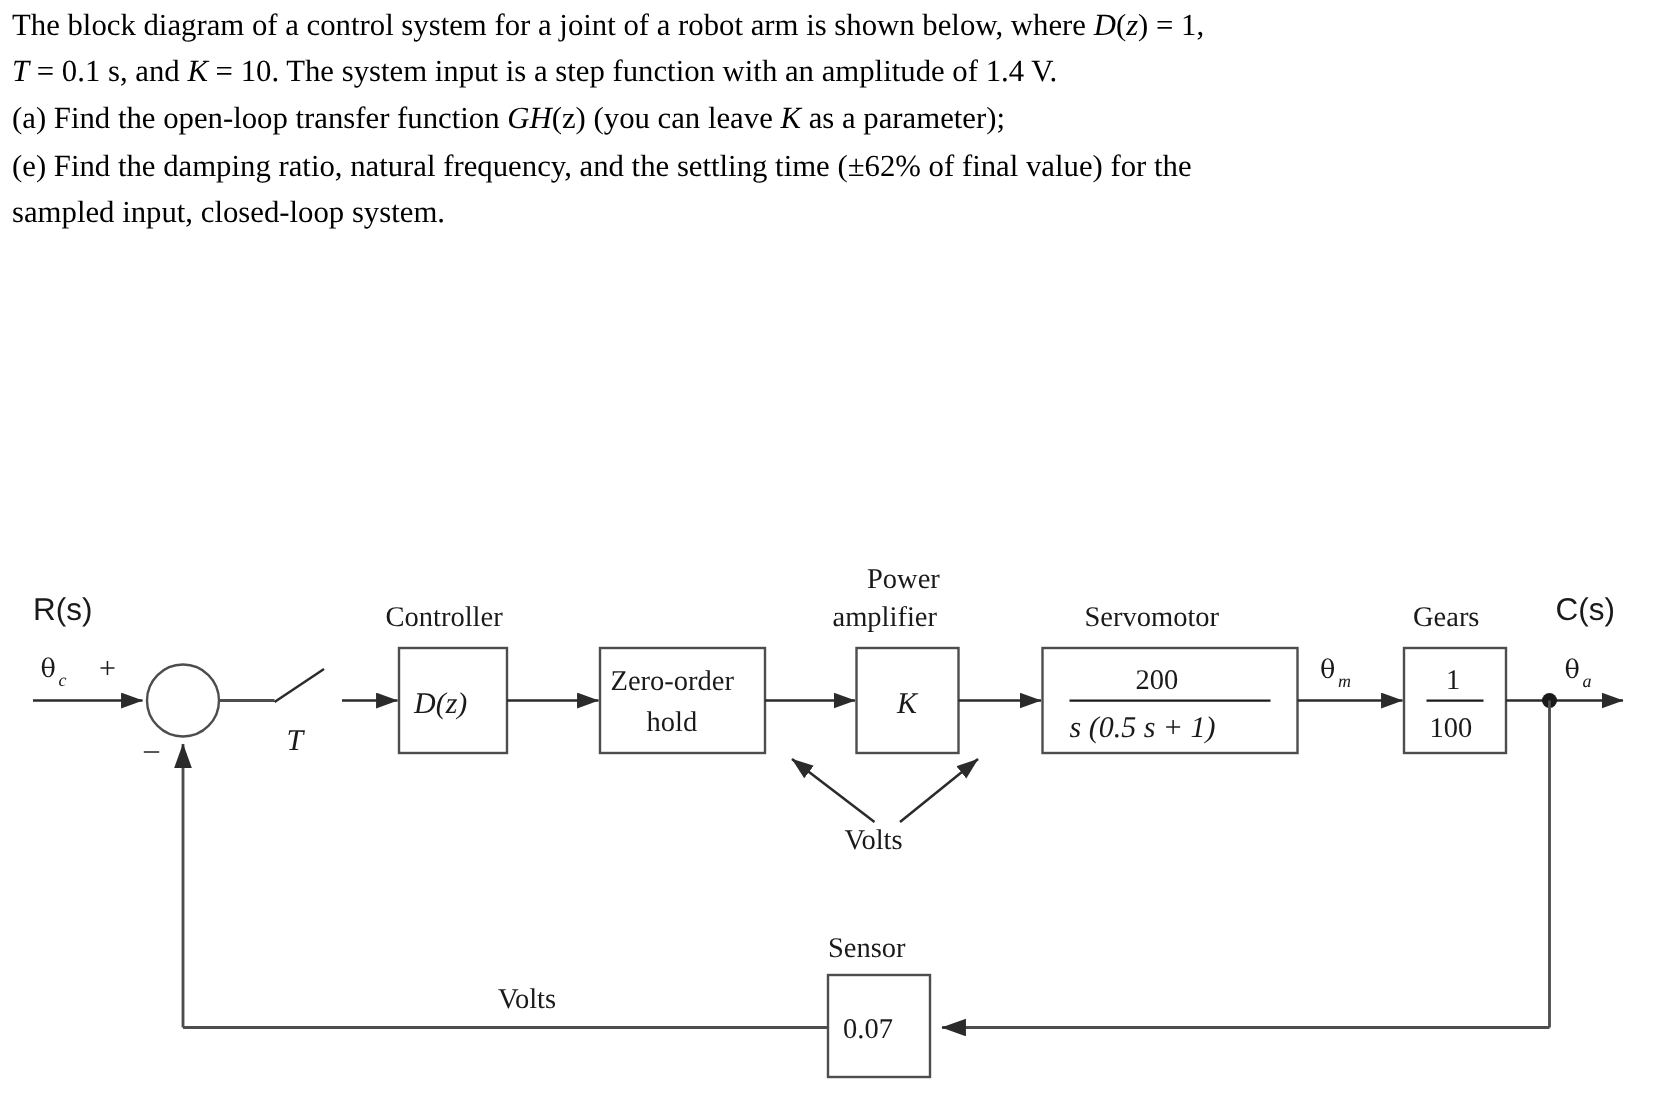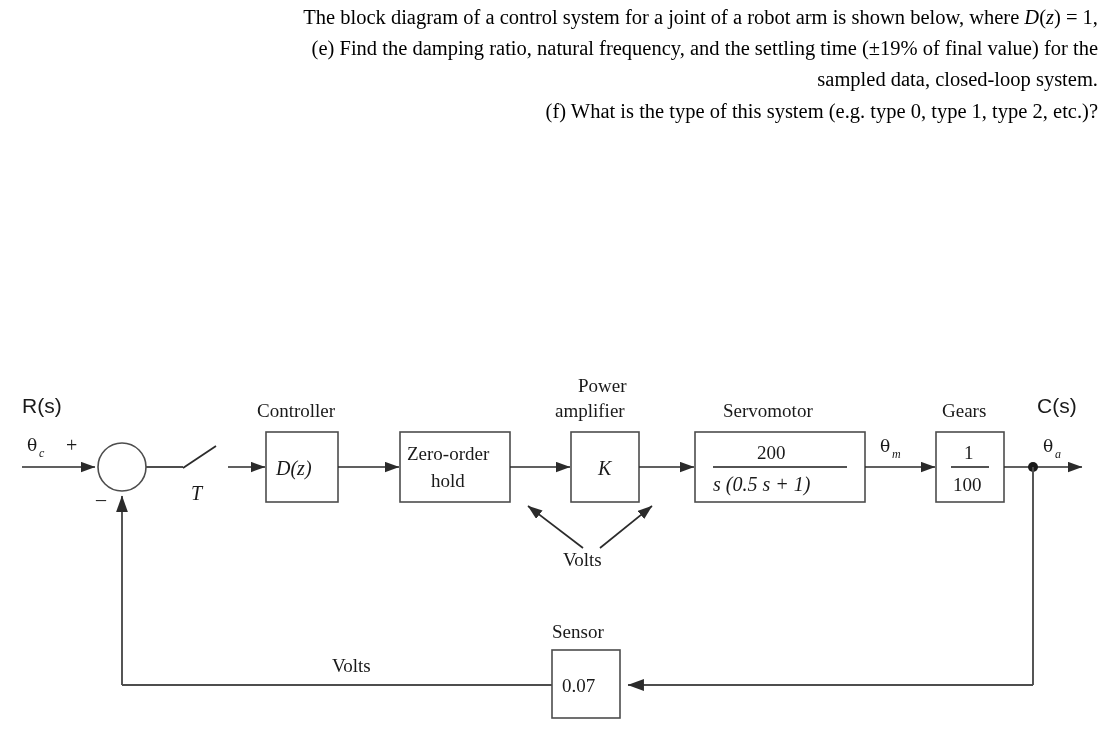--- a/index.html
+++ b/index.html
@@ -19,21 +19,20 @@
     position: absolute;
     left: 8px;
     top: 2px;
     width: 1090px;
     font-size: 20.5px;
     line-height: 31.2px;
   }
   #problem-text p {
     margin: 0;
     white-space: nowrap;
-    text-align: right;
   }
   .it { font-style: italic; }
   #diagram {
     position: absolute;
     left: 0;
     top: 360px;
     width: 1105px;
     height: 370px;
   }
   #diagram svg { display: block; }
@@ -87,23 +86,24 @@
   .frac {
     stroke: #1a1a1a;
     stroke-width: 1.5;
   }
 </style>
 </head>
 <body>
 
 <div id="problem-text">
   <p>The block diagram of a control system for a joint of a robot arm is shown below, where <span class="it">D</span>(<span class="it">z</span>)&nbsp;= 1,</p>
-  <p>(e) Find the damping ratio, natural frequency, and the settling time (±19% of final value) for the</p>
-  <p>sampled data, closed-loop system.</p>
-  <p>(f) What is the type of this system (e.g. type 0, type 1, type 2, etc.)?</p>
+  <p><span class="it">T</span>&nbsp;= 0.1 s, and <span class="it">K</span>&nbsp;= 10. The system input is a step function with an amplitude of 1.4 V.</p>
+  <p>(a) Find the open-loop transfer function <span class="it">GH</span>(z) (you can leave <span class="it">K</span> as a parameter);</p>
+  <p>(e) Find the damping ratio, natural frequency, and the settling time (±62% of final value) for the</p>
+  <p>sampled input, closed-loop system.</p>
 </div>
 
 <div id="diagram">
 <svg width="1105" height="370" viewBox="0 0 1105 370" xmlns="http://www.w3.org/2000/svg">
   <defs>
     <marker id="arr" markerWidth="9" markerHeight="9" refX="8.4" refY="3.1" orient="auto" markerUnits="strokeWidth">
       <path d="M0,0 L8.6,3.1 L0,6.2 z" fill="#2b2b2b"></path>
     </marker>
     <marker id="arrL" markerWidth="9" markerHeight="9" refX="8.4" refY="3.1" orient="auto" markerUnits="strokeWidth">
       <path d="M0,0 L8.6,3.1 L0,6.2 z" fill="#2b2b2b"></path>

